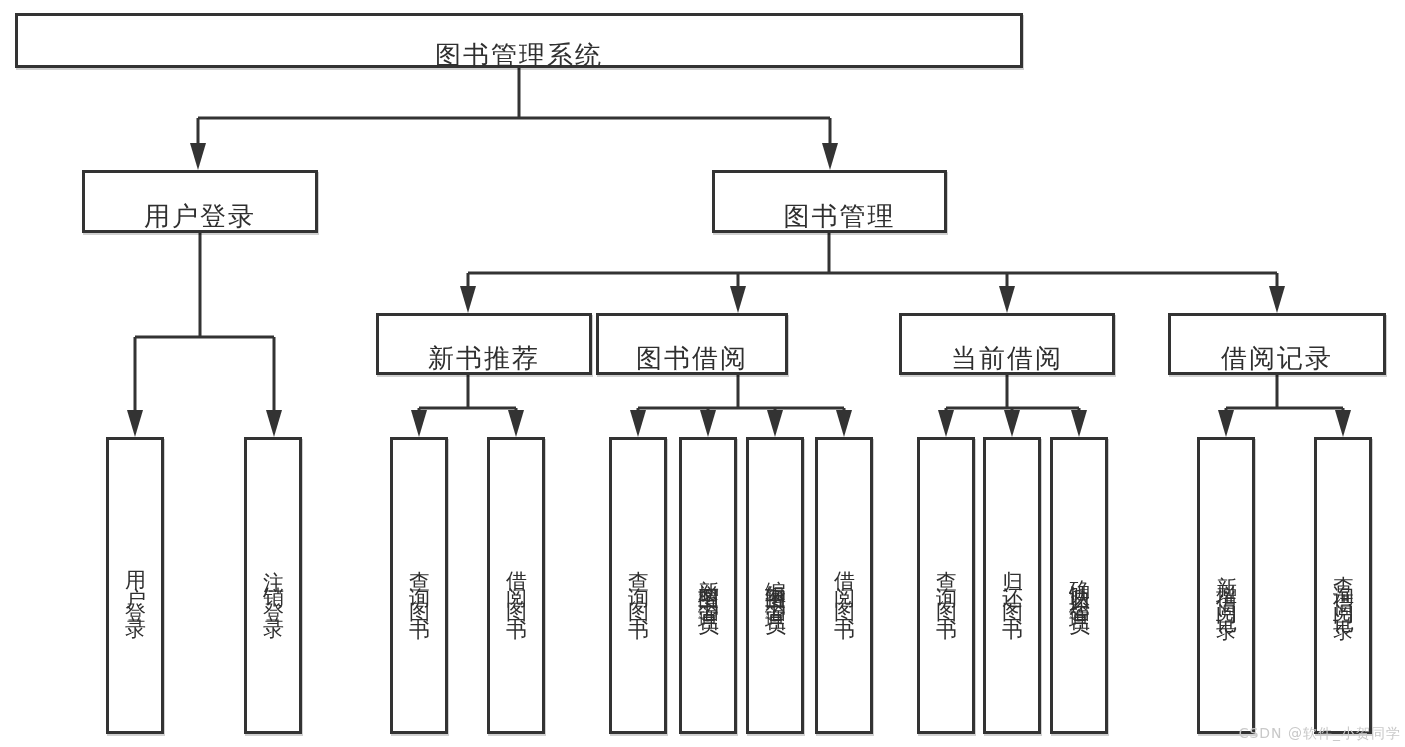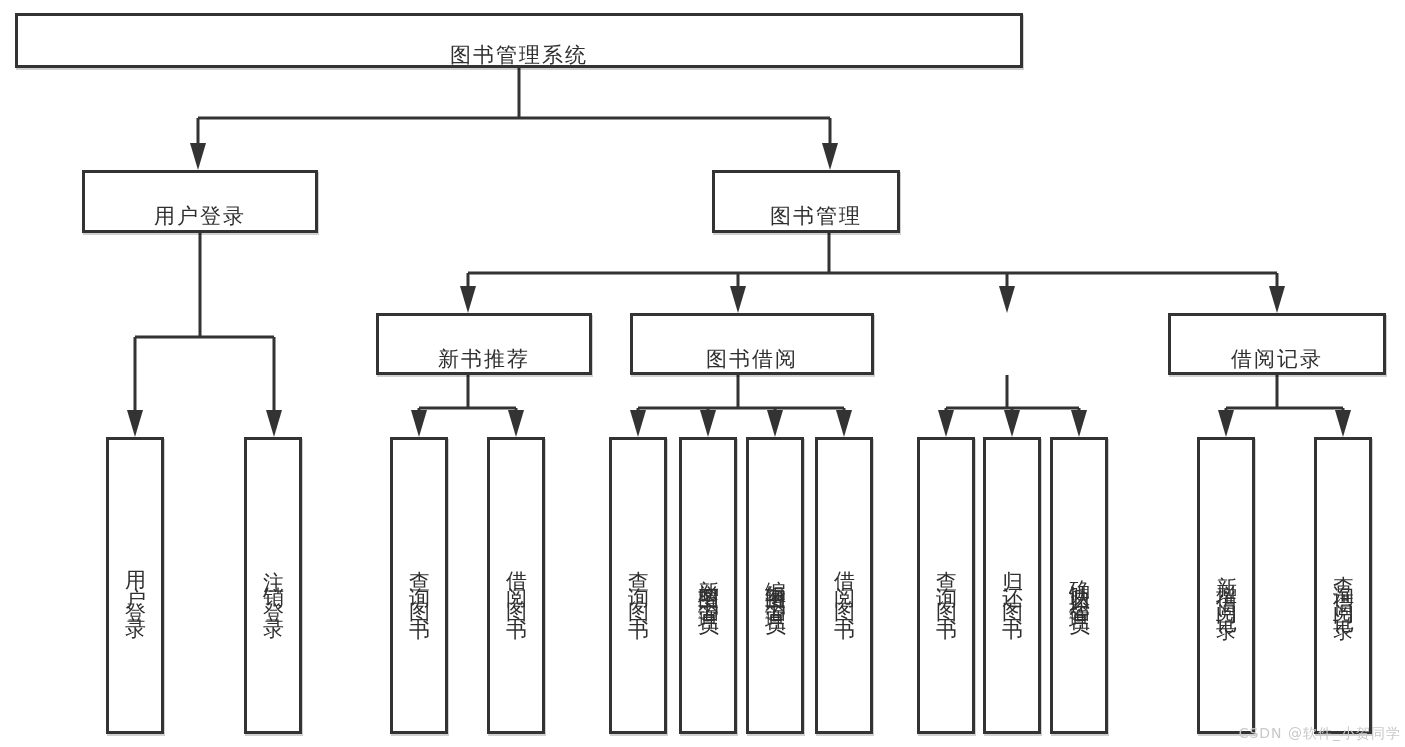--- a/index.html
+++ b/index.html
@@ -39,42 +39,42 @@
     position: absolute;
     background: var(--box-fill);
     border: 3px solid var(--box-border);
     box-shadow: 1px 2px 0 rgba(0,0,0,0.18);
     display: flex;
     align-items: center;
     justify-content: center;
     color: var(--text);
   }
   .hlabel {
-    font-size: 21px;
+    font-size: 26px;
     letter-spacing: 2px;
     color: var(--text);
     white-space: nowrap;
     margin-top: 29px;
   }
   .vlabel {
     writing-mode: vertical-rl;
     text-orientation: mixed;
     font-size: 21px;
     color: var(--text);
     line-height: 1;
   }
 
   
   .b-root    { left: 15px;  top: 13px;  width: 1008px; height: 55px; }
   
   .b-login   { left: 82px;  top: 170px; width: 236px; height: 63px; }
-  .b-mgmt    { left: 712px; top: 170px; width: 188px; height: 63px; padding-left: 20px; }
+  .b-mgmt    { left: 712px; top: 170px; width: 235px; height: 63px; padding-left: 20px; }
   
   .b-newrec  { left: 376px; top: 313px; width: 216px; height: 62px; }
-  .b-borrow  { left: 630px; top: 313px; width: 244px; height: 62px; }
+  .b-borrow  { left: 596px; top: 313px; width: 192px; height: 62px; }
   .b-current { left: 899px; top: 313px; width: 216px; height: 62px; }
   .b-records { left: 1168px;top: 313px; width: 218px; height: 62px; }
   
   .vbox { top: 437px; width: 58px; height: 297px; }
   .v1  { left: 106px; }
   .v2  { left: 244px; }
   .v3  { left: 390px; }
   .v4  { left: 487px; }
   .v5  { left: 609px; }
   .v6  { left: 679px; }
@@ -162,20 +162,23 @@
   <div class="node b-mgmt">
     <span class="hlabel">图书管理</span>
   </div>
 
   <div class="node b-newrec">
     <span class="hlabel">新书推荐</span>
   </div>
   <div class="node b-borrow">
     <span class="hlabel">图书借阅</span>
   </div>
+  <div class="node b-current">
+    <span class="hlabel">当前借阅</span>
+  </div>
   <div class="node b-records">
     <span class="hlabel">借阅记录</span>
   </div>
 
   <div class="node vbox v1">
     <span class="vlabel" style="letter-spacing: 16px;">用户登录</span>
   </div>
   <div class="node vbox v2">
     <span class="vlabel" style="letter-spacing: 16px;">注销登录</span>
   </div>

